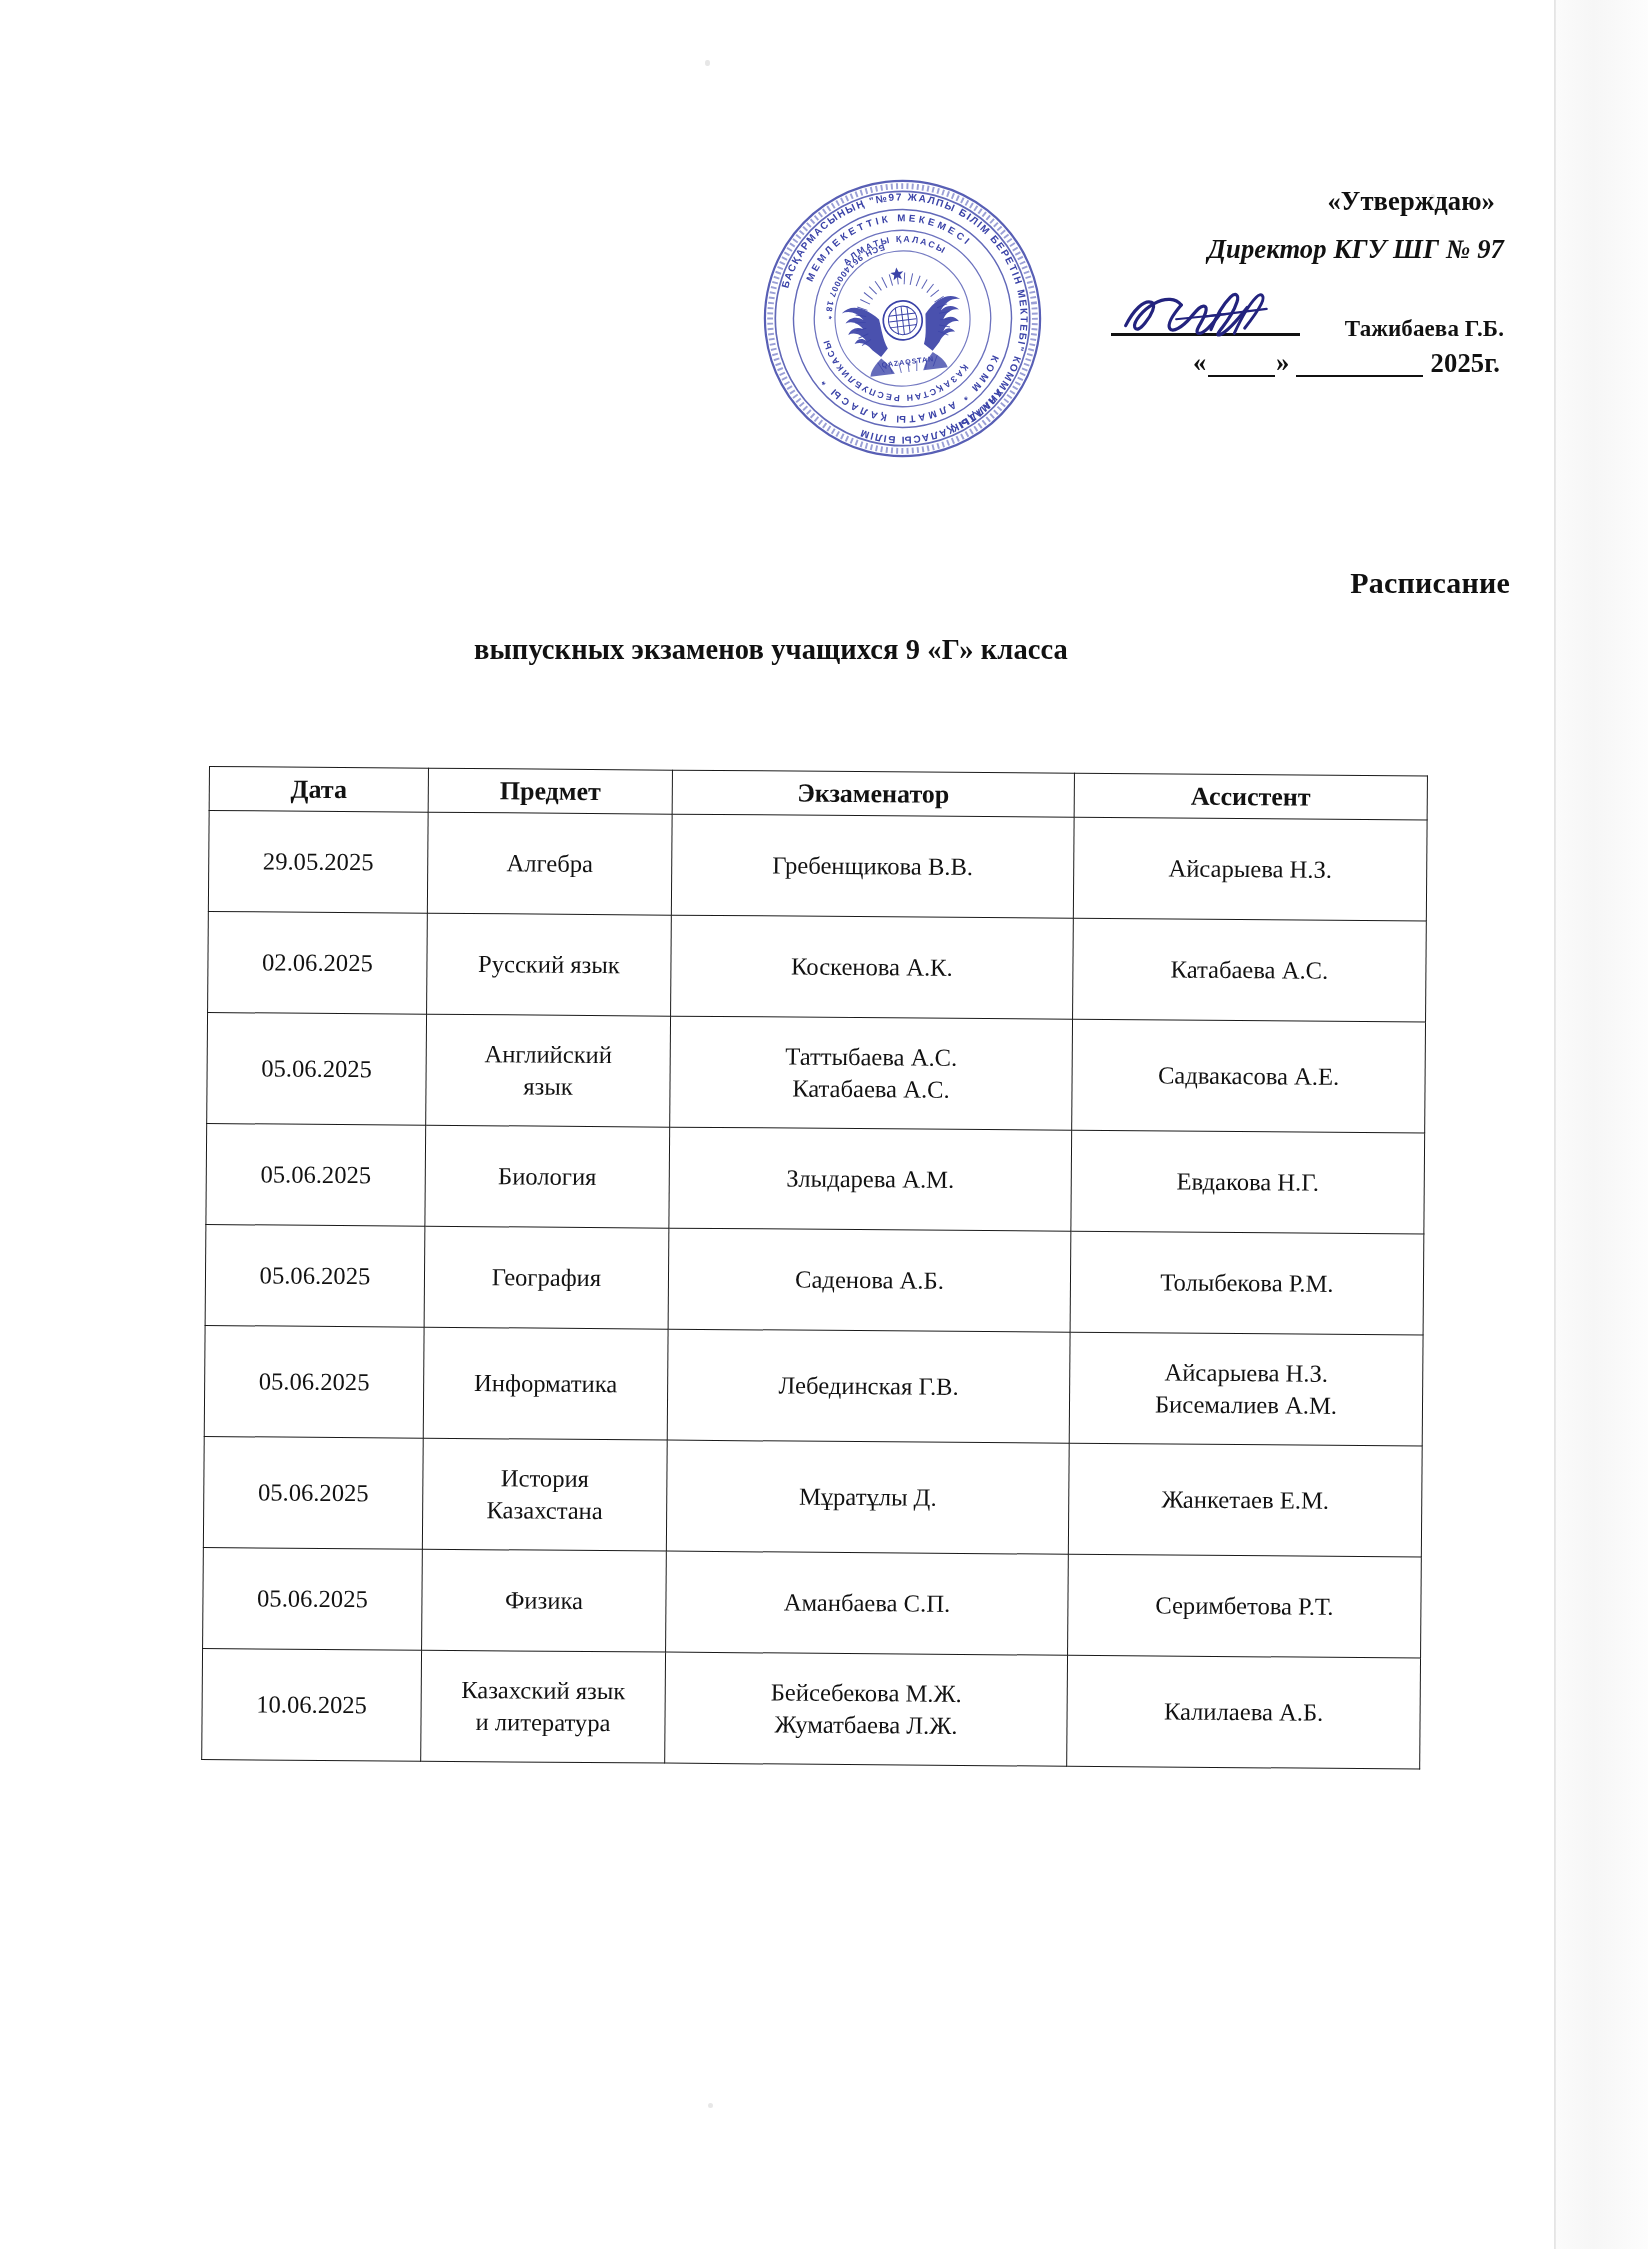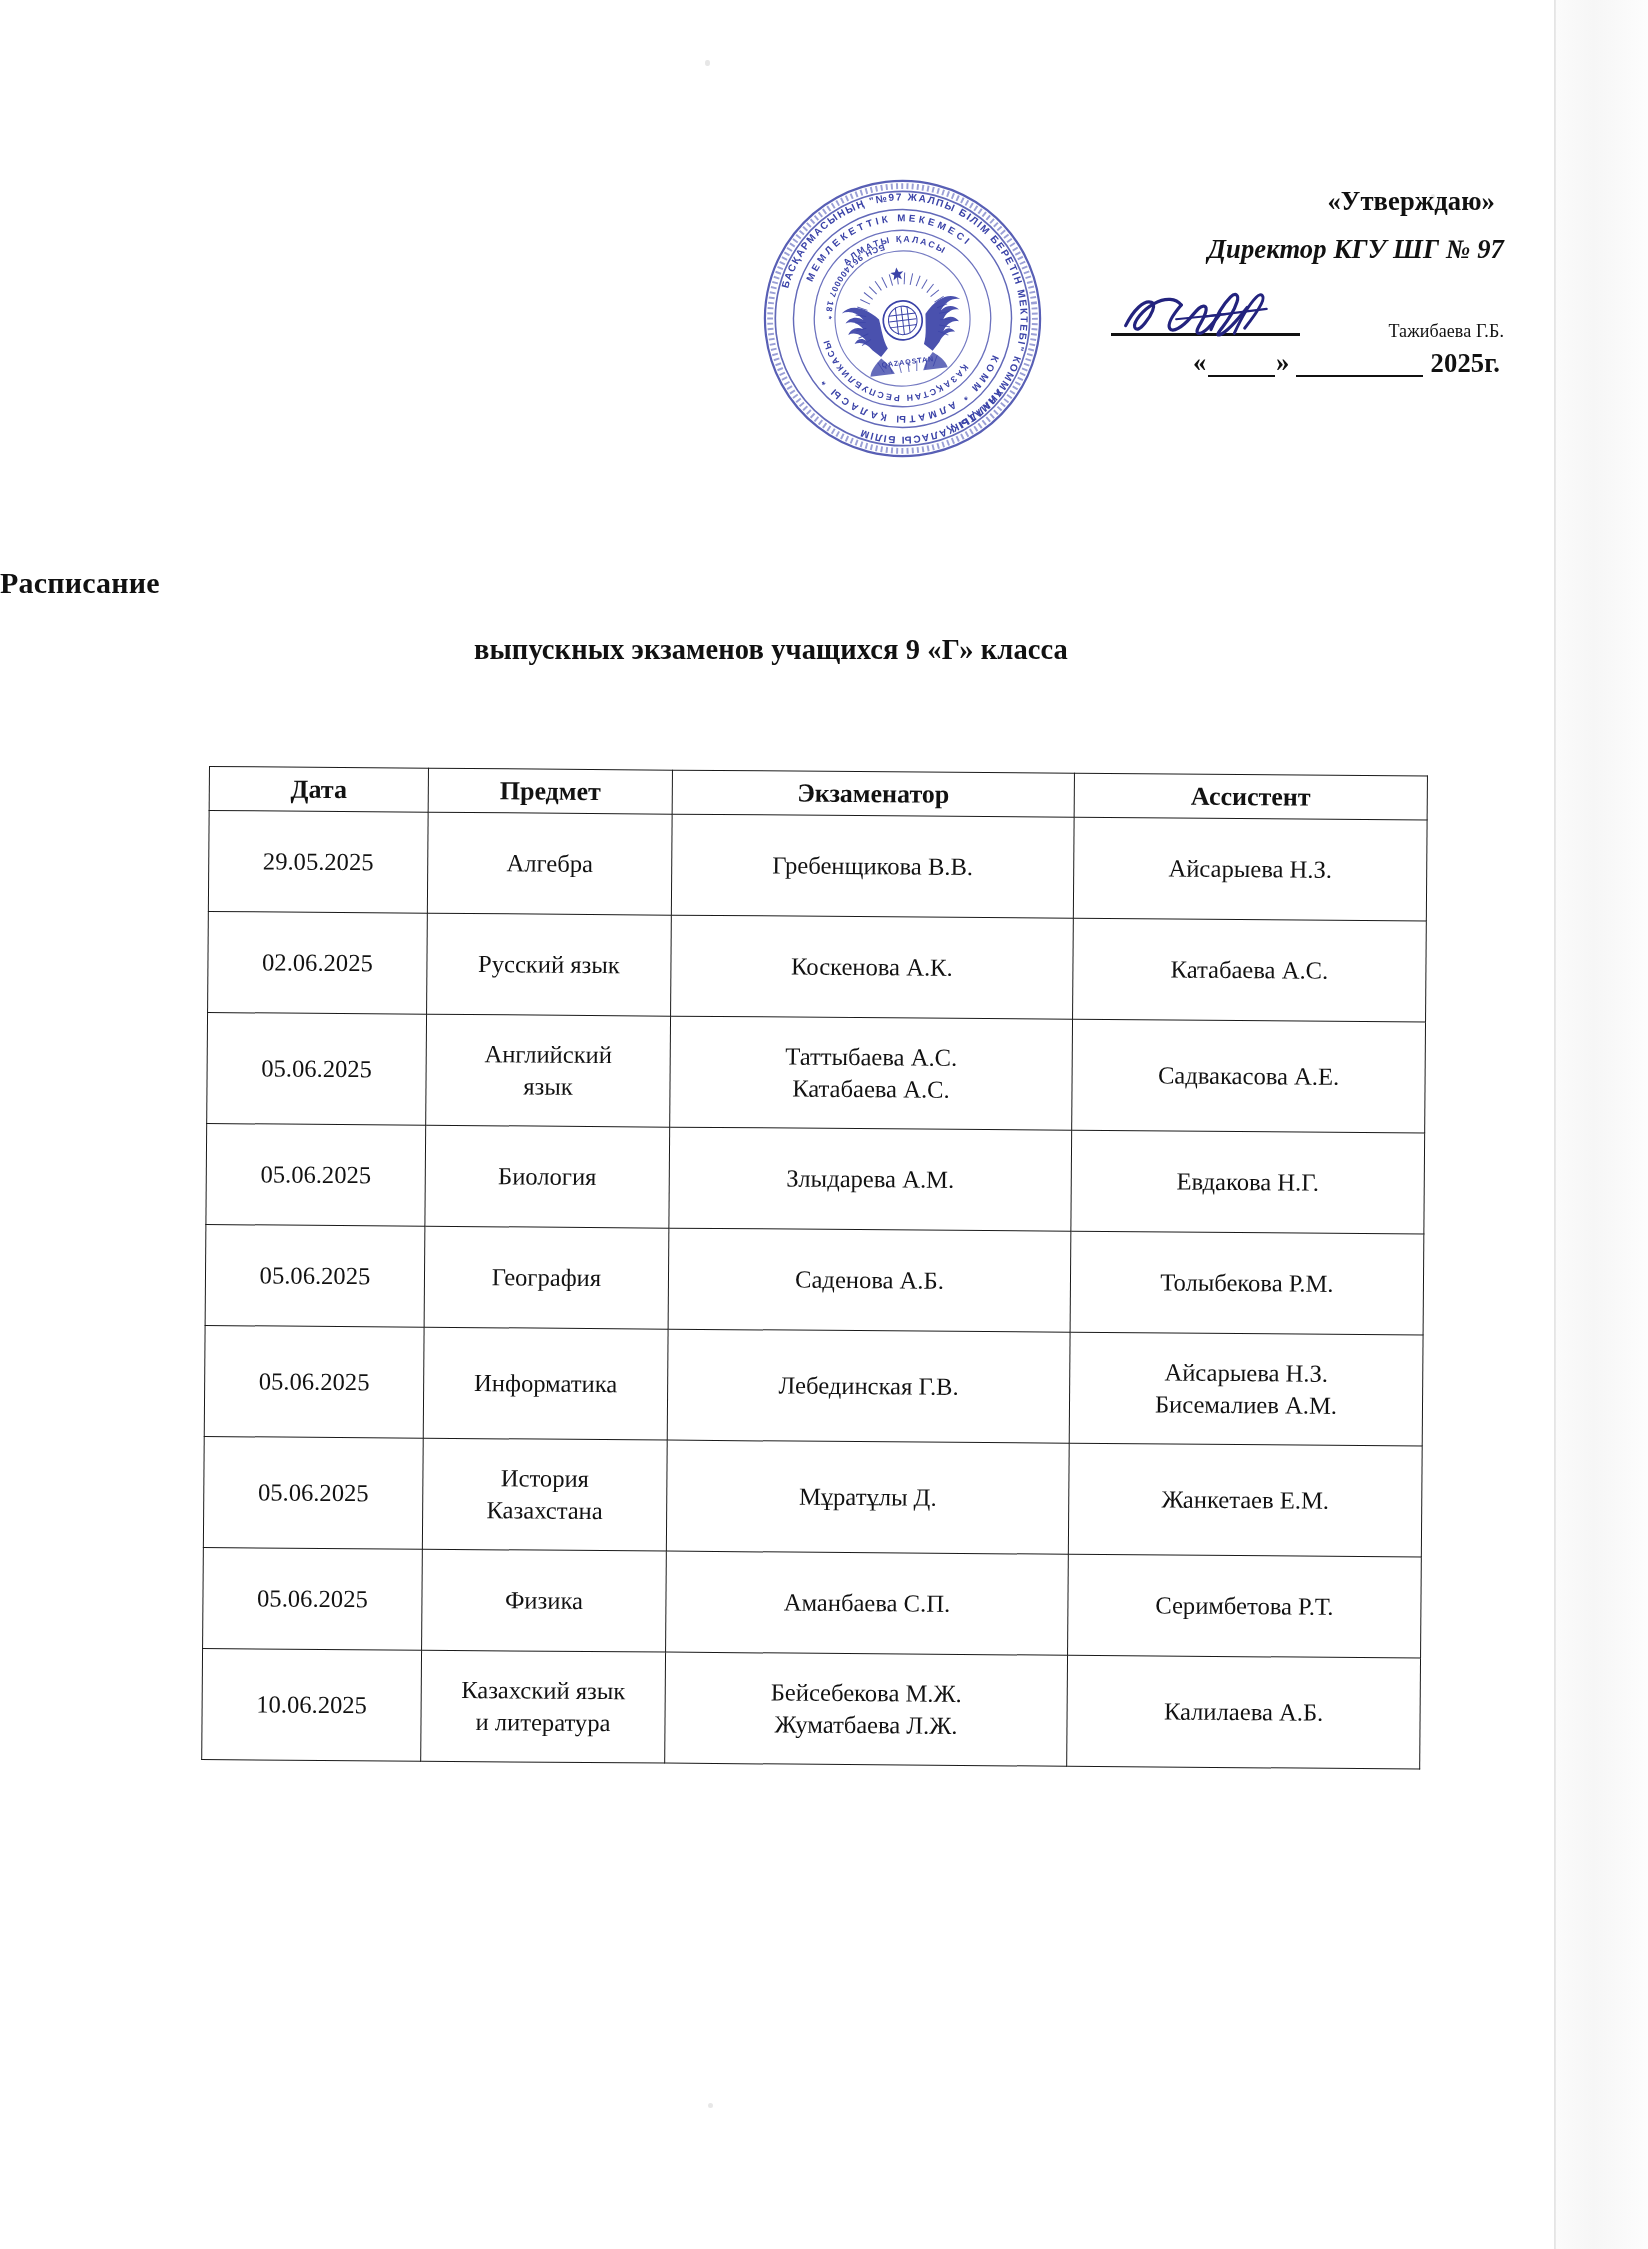--- a/index.html
+++ b/index.html
@@ -83,22 +83,22 @@
   }
   .sig-ink {
     position: absolute;
     left: 11.7px;
     bottom: 1.3px;
     width: 194px;
     height: 52px;
     pointer-events: none;
   }
   .sig-name {
-    font-weight: normal;
-    font-size: 18px;
+    font-weight: bold;
+    font-size: 23px;
     padding-left: 194px;
     line-height: 1.05;
   }
 
   
   .date-row {
     display: flex;
     align-items: flex-end;
     justify-content: flex-end;
     gap: 0;
@@ -133,21 +133,21 @@
     transform: rotate(-7deg);
   }
   #seal svg { display: block; width: 100%; height: 100%; }
 
   
   #doc-title {
     position: absolute;
     left: 0;
     top: 566px;
     width: 1510px;
-    text-align: left;
+    text-align: right;
     font-weight: bold;
     font-size: 30px;
     letter-spacing: 0.2px;
   }
   #doc-subtitle {
     position: absolute;
     left: 16px;
     top: 634px;
     width: 1510px;
     text-align: center;

